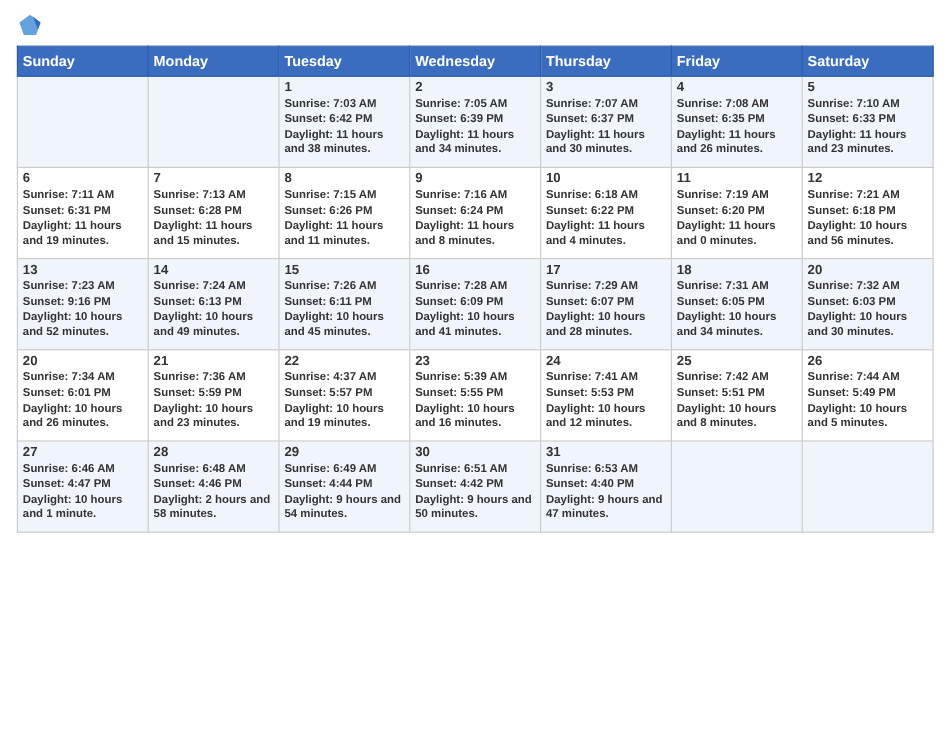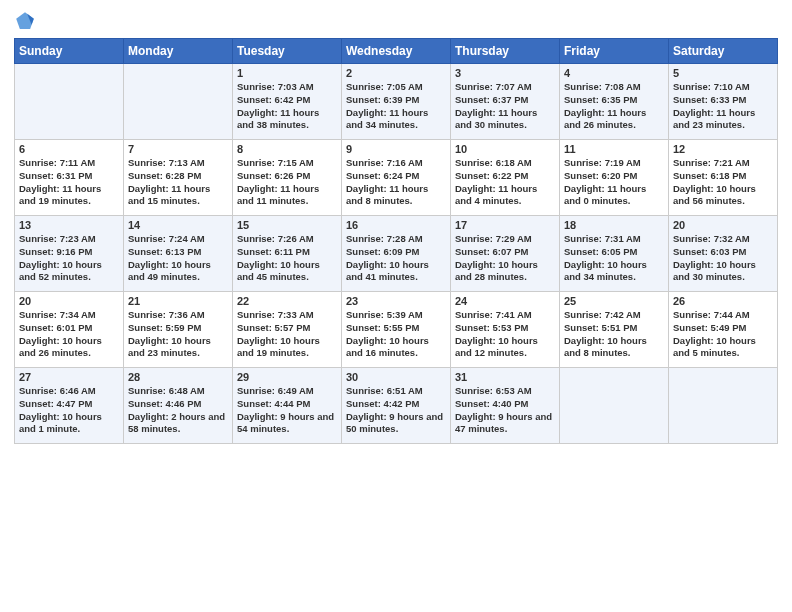--- a/index.html
+++ b/index.html
@@ -215,21 +215,21 @@
           <td>
             <span class="day-number">20</span>
             <div class="day-info"><span>Sunrise: 7:34 AM</span><br><span>Sunset: 6:01 PM</span><br><span>Daylight: 10 hours and 26 minutes.</span></div>
           </td>
           <td>
             <span class="day-number">21</span>
             <div class="day-info"><span>Sunrise: 7:36 AM</span><br><span>Sunset: 5:59 PM</span><br><span>Daylight: 10 hours and 23 minutes.</span></div>
           </td>
           <td>
             <span class="day-number">22</span>
-            <div class="day-info"><span>Sunrise: 7:33 AM</span><br><span>Sunset: 5:57 PM</span><br><span>Daylight: 10 hours and 19 minutes.</span></div>
+            <div class="day-info"><span>Sunrise: 4:37 AM</span><br><span>Sunset: 5:57 PM</span><br><span>Daylight: 10 hours and 19 minutes.</span></div>
           </td>
           <td>
             <span class="day-number">23</span>
             <div class="day-info"><span>Sunrise: 5:39 AM</span><br><span>Sunset: 5:55 PM</span><br><span>Daylight: 10 hours and 16 minutes.</span></div>
           </td>
           <td>
             <span class="day-number">24</span>
             <div class="day-info"><span>Sunrise: 7:41 AM</span><br><span>Sunset: 5:53 PM</span><br><span>Daylight: 10 hours and 12 minutes.</span></div>
           </td>
           <td>

